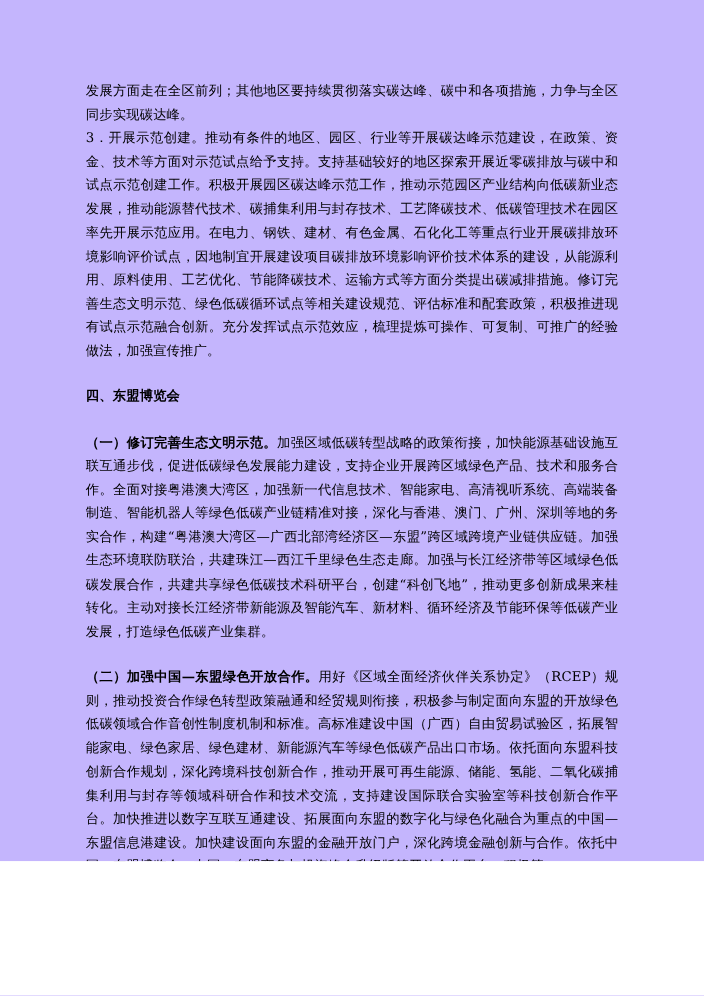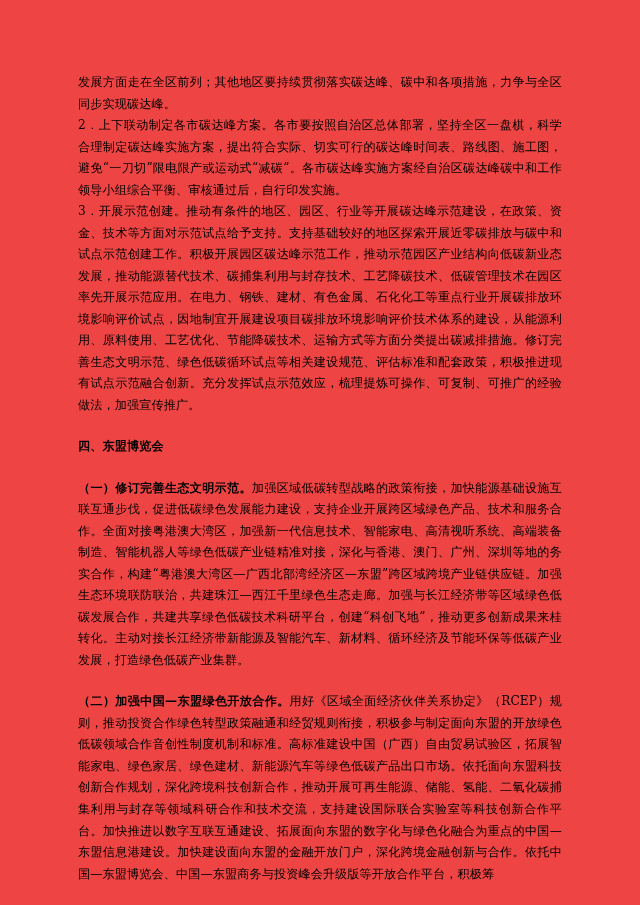--- a/index.html
+++ b/index.html
@@ -6,22 +6,22 @@
     margin: 0;
     padding: 0;
     background: #ffffff;
   }
   body {
     font-family: "DejaVu Sans", sans-serif;
   }
   .page {
     position: relative;
     width: 640px;
-    height: 905px;
-    background: #ef4444;
+    height: 783px;
+    background: #c4b5fd;
     box-sizing: border-box;
     padding: 72px 78px 60px 78px;
     overflow: hidden;
   }
   .doc-body {
     font-family: "DejaVu Serif", serif;
     font-size: 12.1px;
     line-height: 1.78;
     color: #000000;
     text-align: justify;
@@ -51,21 +51,20 @@
   }
 </style>
 </head>
 <body>
 
 <div class="page">
   <div class="doc-body">
 
     <p class="p-none">发展方面走在全区前列；其他地区要持续贯彻落实碳达峰、碳中和各项措施，力争与全区同步实现碳达峰。</p>
 
-    <p class="p-indent">2．上下联动制定各市碳达峰方案。各市要按照自治区总体部署，坚持全区一盘棋，科学合理制定碳达峰实施方案，提出符合实际、切实可行的碳达峰时间表、路线图、施工图，避免“一刀切”限电限产或运动式“减碳”。各市碳达峰实施方案经自治区碳达峰碳中和工作领导小组综合平衡、审核通过后，自行印发实施。</p>
 
     <p class="p-indent">3．开展示范创建。推动有条件的地区、园区、行业等开展碳达峰示范建设，在政策、资金、技术等方面对示范试点给予支持。支持基础较好的地区探索开展近零碳排放与碳中和试点示范创建工作。积极开展园区碳达峰示范工作，推动示范园区产业结构向低碳新业态发展，推动能源替代技术、碳捕集利用与封存技术、工艺降碳技术、低碳管理技术在园区率先开展示范应用。在电力、钢铁、建材、有色金属、石化化工等重点行业开展碳排放环境影响评价试点，因地制宜开展建设项目碳排放环境影响评价技术体系的建设，从能源利用、原料使用、工艺优化、节能降碳技术、运输方式等方面分类提出碳减排措施。修订完善生态文明示范、绿色低碳循环试点等相关建设规范、评估标准和配套政策，积极推进现有试点示范融合创新。充分发挥试点示范效应，梳理提炼可操作、可复制、可推广的经验做法，加强宣传推广。</p>
 
     <div class="spacer-line"></div>
 
     <p class="heading">四、东盟博览会</p>
 
     <div class="spacer-line"></div>
 
     <p class="p-indent"><span class="sub-lead">（一）修订完善生态文明示范。</span><span>加强区域低碳转型战略的政策衔接，加快能源基础设施互联互通步伐，促进低碳绿色发展能力建设，支持企业开展跨区域绿色产品、技术和服务合作。全面对接粤港澳大湾区，加强新一代信息技术、智能家电、高清视听系统、高端装备制造、智能机器人等绿色低碳产业链精准对接，深化与香港、澳门、广州、深圳等地的务实合作，构建“粤港澳大湾区—广西北部湾经济区—东盟”跨区域跨境产业链供应链。加强生态环境联防联治，共建珠江—西江千里绿色生态走廊。加强与长江经济带等区域绿色低碳发展合作，共建共享绿色低碳技术科研平台，创建“科创飞地”，推动更多创新成果来桂转化。主动对接长江经济带新能源及智能汽车、新材料、循环经济及节能环保等低碳产业发展，打造绿色低碳产业集群。</span></p>

